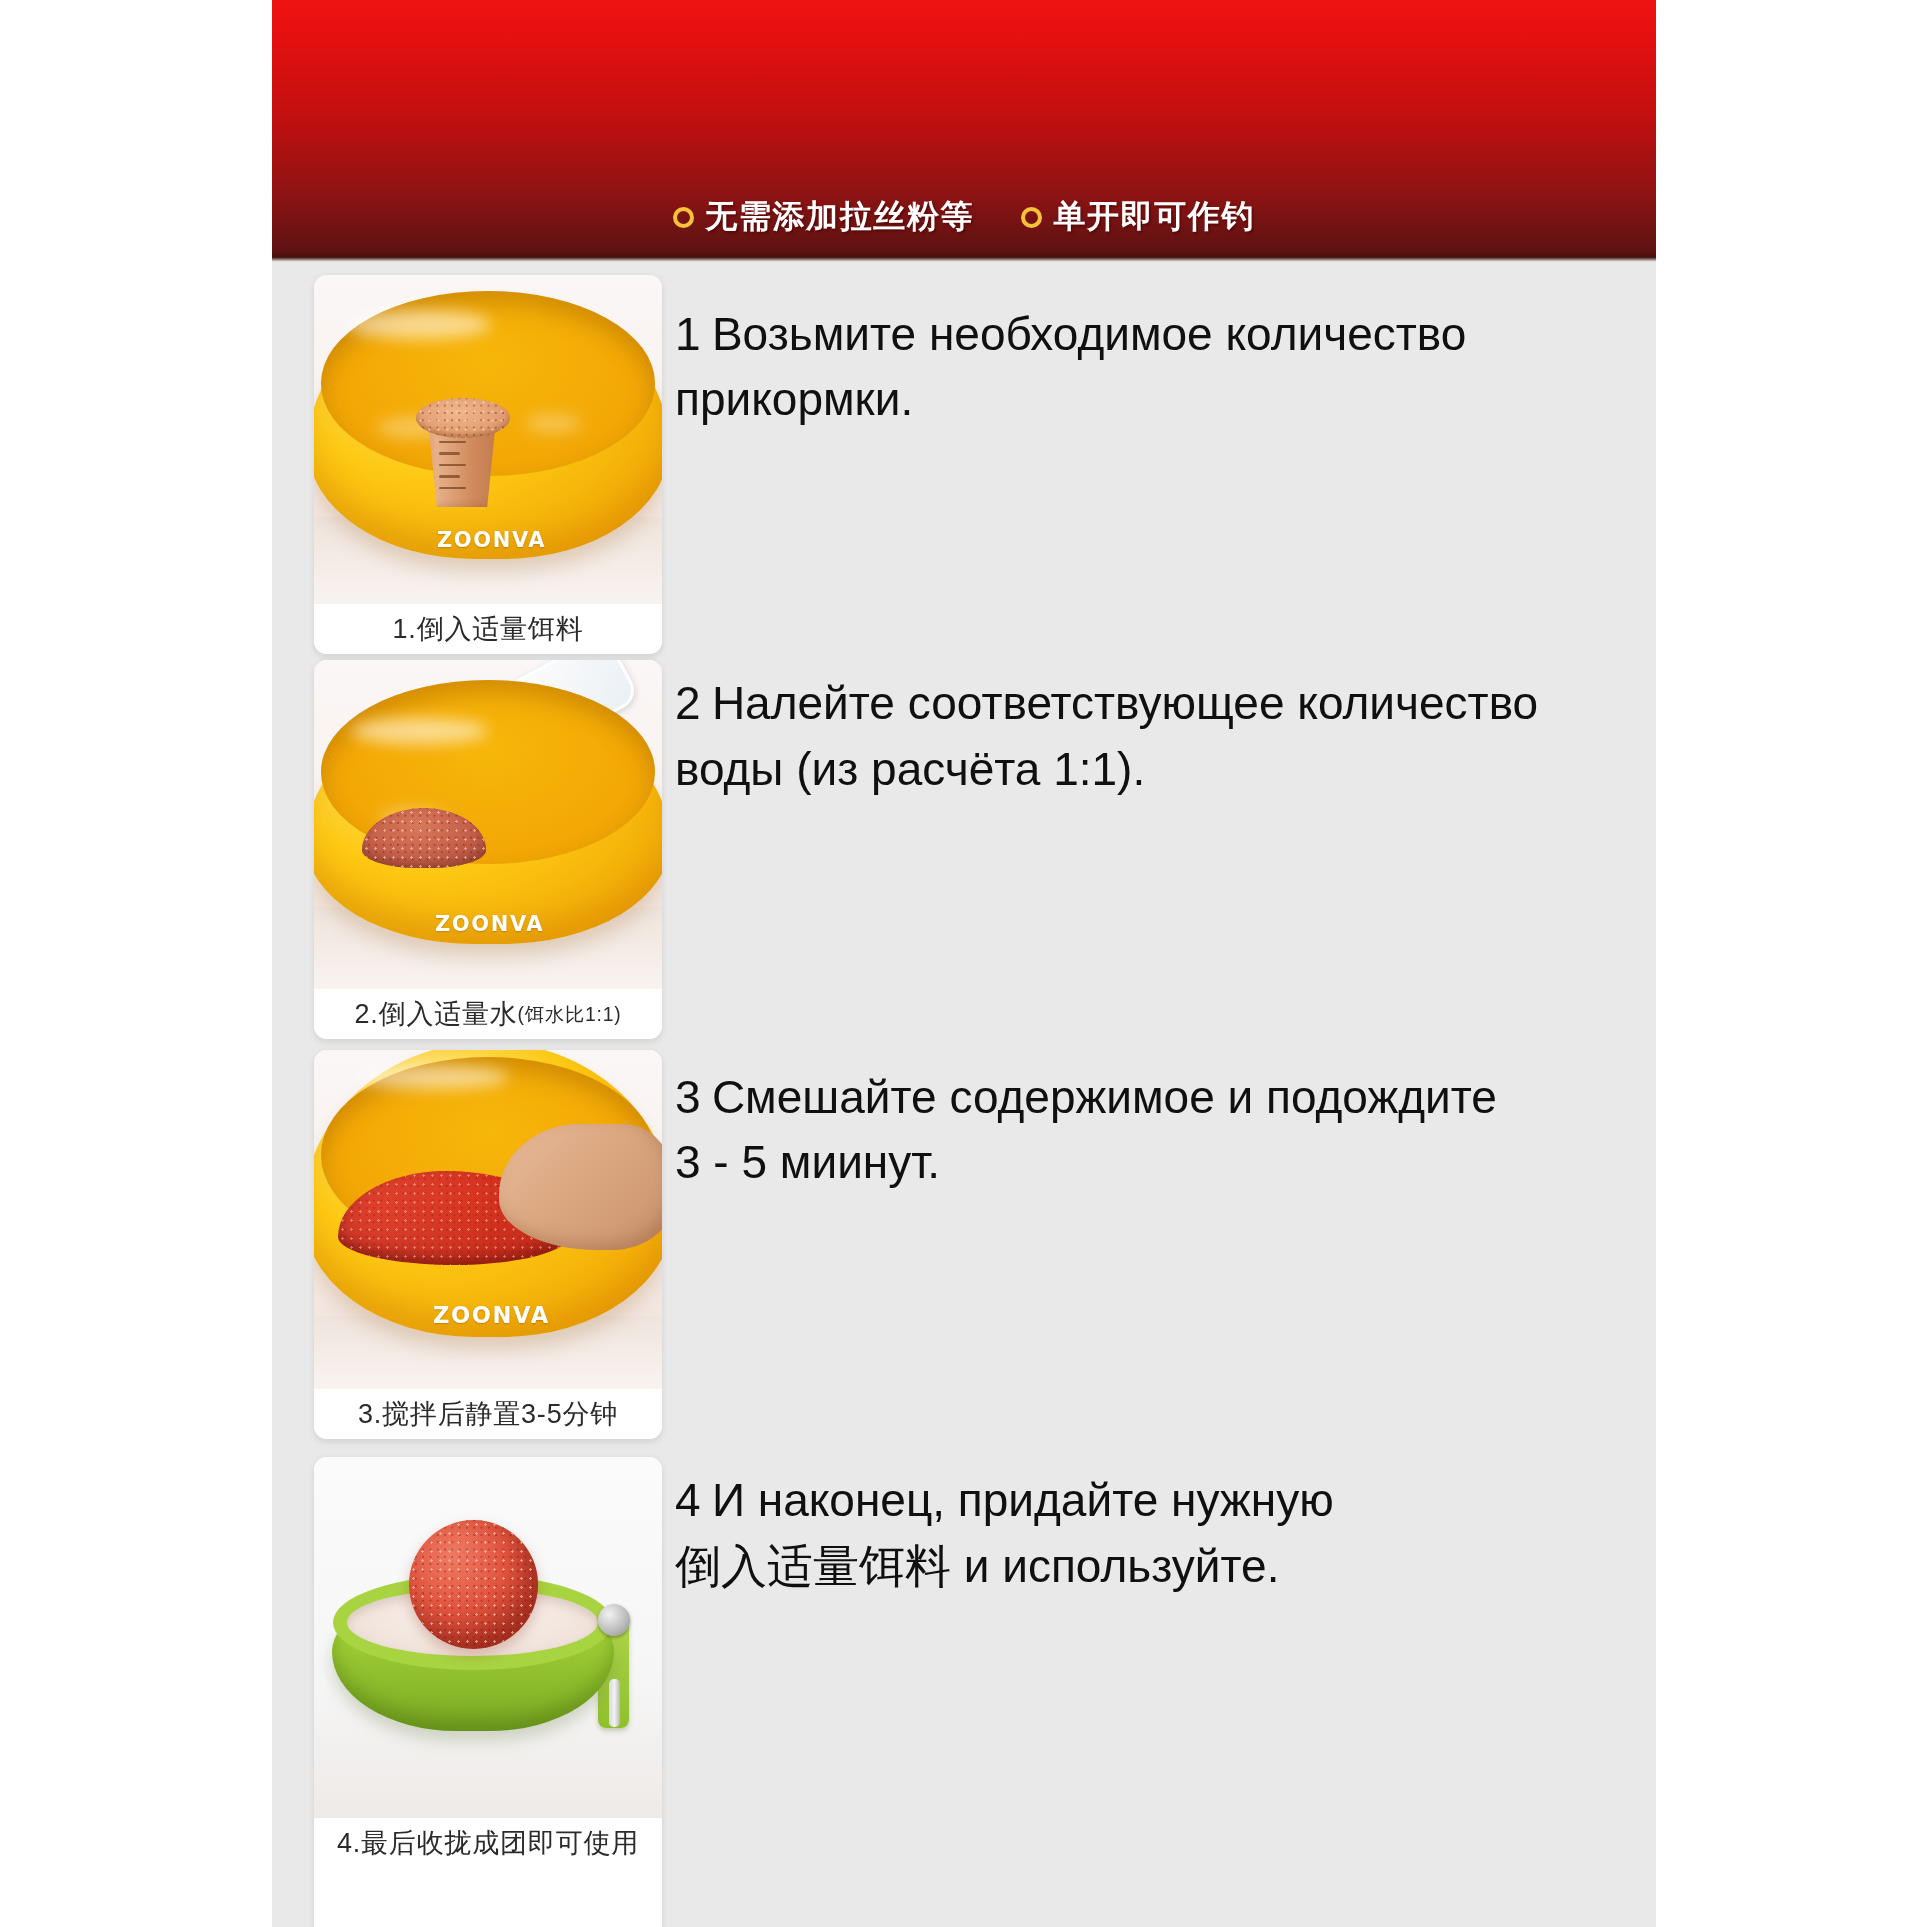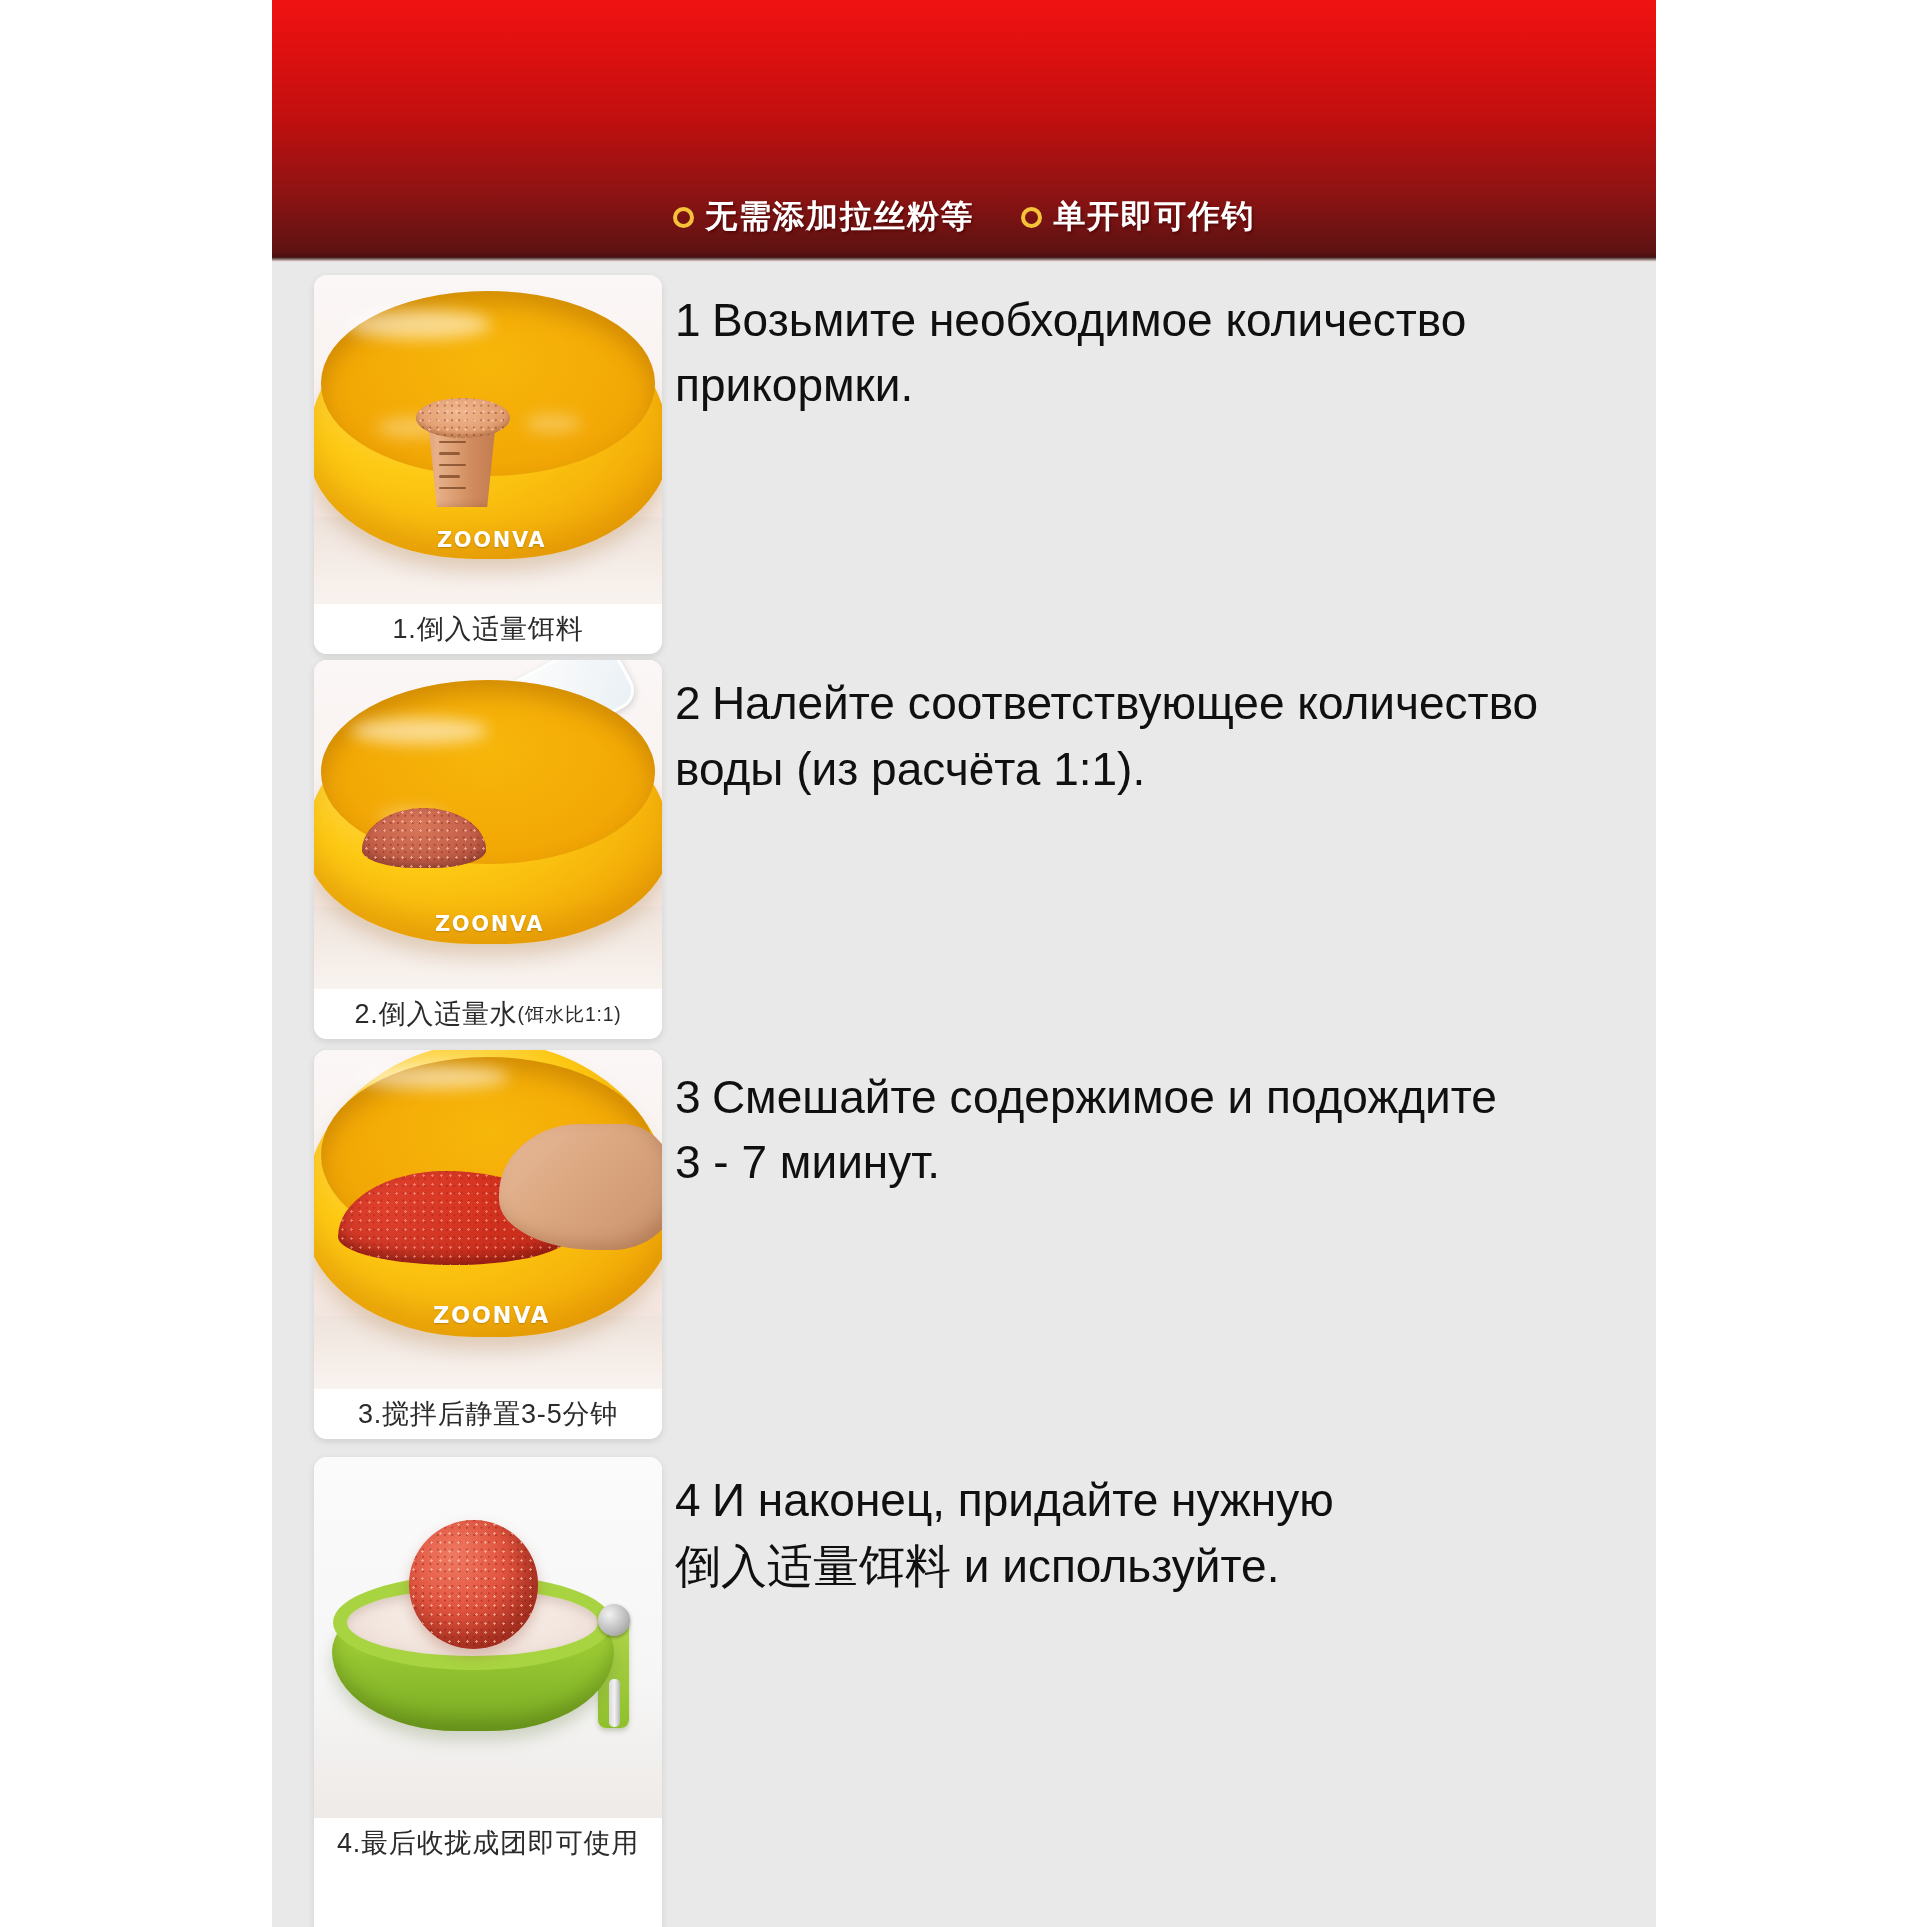--- a/index.html
+++ b/index.html
@@ -308,21 +308,21 @@
           <div class="cup-top" style="left:102px;top:123px;width:94px;height:40px;"></div>
           <div class="speckle" style="left:102px;top:123px;width:94px;height:40px;border-radius:50%;"></div>
           <div class="bowl-logo" style="left:123px;top:253px;font-size:21px;">ZOONVA</div>
         </div>
       </div>
       <div class="caption">
         <span>1.倒入适量饵料</span>
           <span class="small"></span>
       </div>
     </div>
-    <div class="steptext" style="left:361px;top:13px;width:951px;">
+    <div class="steptext" style="left:361px;top:27px;width:951px;">
       <span class="num">1</span><span>Возьмите необходимое количество</span><br>
       <span>прикормки.</span>
     </div>
   </div>
 
   <div class="step" style="top:660px;">
     <div class="card" style="height:379px;">
       <div class="photo" style="height:329px;">
         <div class="scene">
           <div class="bowl-bg"></div>
@@ -364,21 +364,21 @@
           <div class="bowl-logo" style="left:119px;top:252px;font-size:22.6px;">ZOONVA</div>
         </div>
       </div>
       <div class="caption">
         <span>3.搅拌后静置3-5分钟</span>
           <span class="small"></span>
       </div>
     </div>
     <div class="steptext" style="left:361px;top:14.5px;width:935px;">
       <span class="num">3</span><span>Смешайте содержимое и подождите</span><br>
-      <span>3 - 7 миинут.</span>
+      <span>3 - 5 миинут.</span>
     </div>
   </div>
 
   <div class="step" style="top:1457px;">
     <div class="card" style="height:494px;">
       <div class="photo" style="height:361px;background:linear-gradient(180deg,#fbfbfb 0%,#f6f6f6 62%,#eeeae7 100%);">
         <div class="scene">
           <div class="mold-handle" style="left:284px;top:153px;width:31px;height:118px;"></div>
           <div class="mold-base" style="left:18px;top:127px;width:282px;height:147px;"></div>
           <div class="mold-ring" style="left:19.3px;top:118px;width:279px;height:95px;border-radius:50%;"></div>

